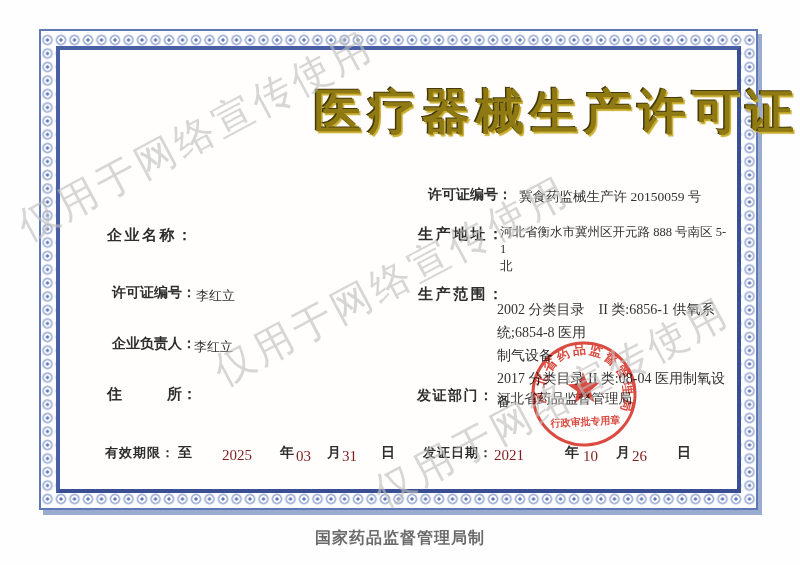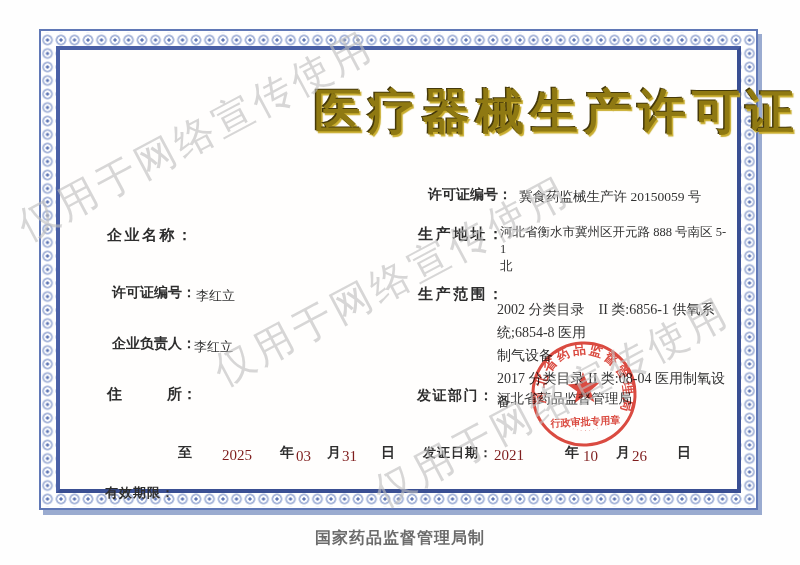--- a/index.html
+++ b/index.html
@@ -106,21 +106,21 @@
   </div>
 
   <div class="lbl s14" style="left:112px;top:335px;">企业负责人：</div>
   <div class="val" style="left:194px;top:338px;">李红立</div>
 
   <div class="lbl" style="left:107px;top:385px;">住　　　所：</div>
 
   <div class="lbl s14" style="left:417px;top:387px;letter-spacing:1.5px;">发证部门：</div>
   <div class="val" style="left:497px;top:390px;font-size:13.5px;">河北省药品监督管理局</div>
 
-  <div class="lbl s13" style="left:105px;top:444px;margin-top:40px;">有效期限：</div>
+  <div class="lbl s13" style="left:105px;top:444px;">有效期限：</div>
   <div class="unit" style="left:178px;top:444px;">至</div>
   <div class="num" style="left:222px;top:447px;">2025</div>
   <div class="unit" style="left:280px;top:444px;">年</div>
   <div class="num" style="left:296px;top:448px;">03</div>
   <div class="unit" style="left:327px;top:444px;">月</div>
   <div class="num" style="left:342px;top:448px;">31</div>
   <div class="unit" style="left:381px;top:444px;">日</div>
 
   <div class="lbl s13" style="left:423px;top:444px;">发证日期：</div>
   <div class="num" style="left:494px;top:447px;">2021</div>

